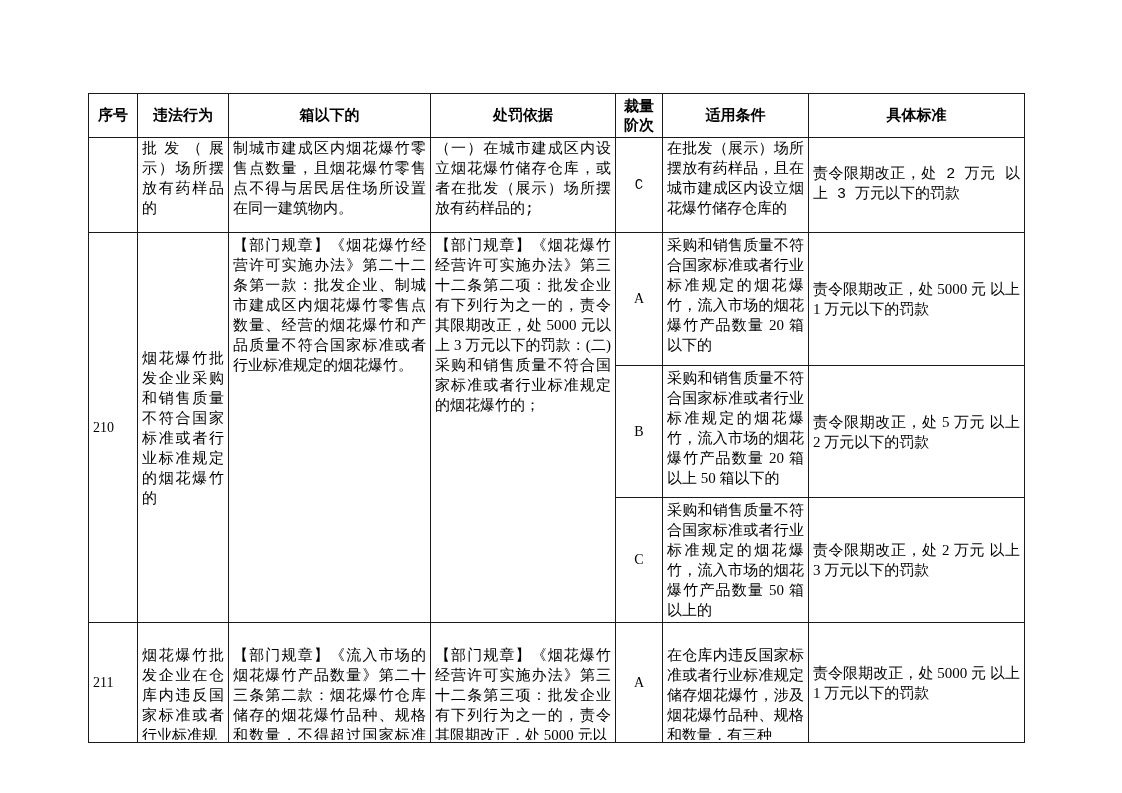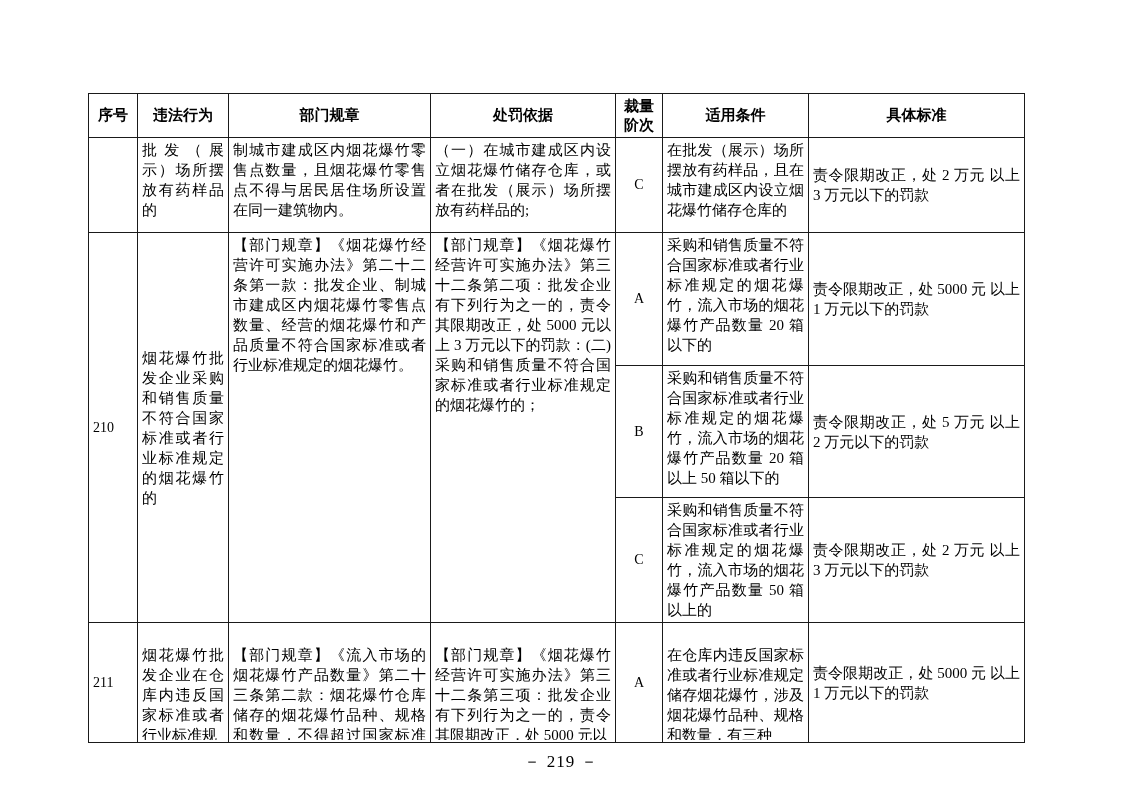--- a/index.html
+++ b/index.html
@@ -35,21 +35,21 @@
     overflow: hidden;
     word-break: break-all;
   }
   .penalty-table th {
     font-weight: 600;
     text-align: center;
     vertical-align: middle;
     line-height: 19px;
   }
   tr.rh-header { height: 44px; }
-  tr.rh-209    { height: 95px; }
+  tr.rh-209    { height: 95px; font-family: Liberation Mono, monospace; }
   tr.rh-210a   { height: 133px; }
   tr.rh-210b   { height: 132px; }
   tr.rh-210c   { height: 113px; }
   tr.rh-211    { height: 99px; }
 
   td.seq {
     vertical-align: middle;
     font-size: 14px;
   }
   td.behavior {
@@ -102,21 +102,21 @@
       <col style="width:202px">
       <col style="width:185px">
       <col style="width:47px">
       <col style="width:146px">
       <col style="width:216px">
     </colgroup>
     <thead>
       <tr class="rh-header">
         <th>序号</th>
         <th>违法行为</th>
-        <th>部门规章</th>
+        <th>箱以下的</th>
         <th>处罚依据</th>
         <th>裁量阶次</th>
         <th>适用条件</th>
         <th>具体标准</th>
       </tr>
     </thead>
     <tbody>
 
       <tr class="rh-209">
         <td class="seq"></td>
@@ -163,15 +163,14 @@
         </td>
         <td class="tier">A</td>
         <td class="cond">
           <div class="clip">在仓库内违反国家标准或者行业标准规定储存烟花爆竹，涉及烟花爆竹品种、规格和数量，有三种</div>
         </td>
         <td class="std">责令限期改正，处 5000 元 以上 1 万元以下的罚款</td>
       </tr>
     </tbody>
   </table>
 
-  <div class="page-number">－ 219 －</div>
 
 </div>
 
 </body></html>

